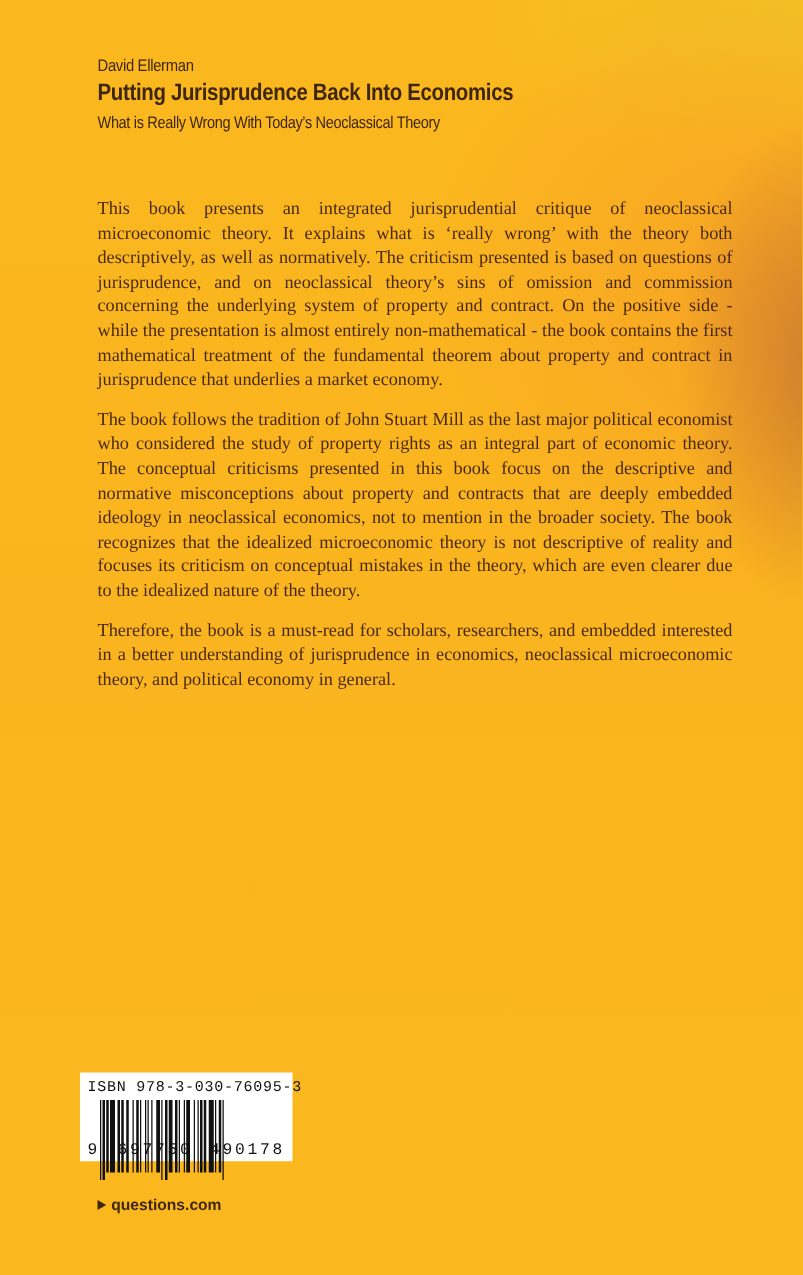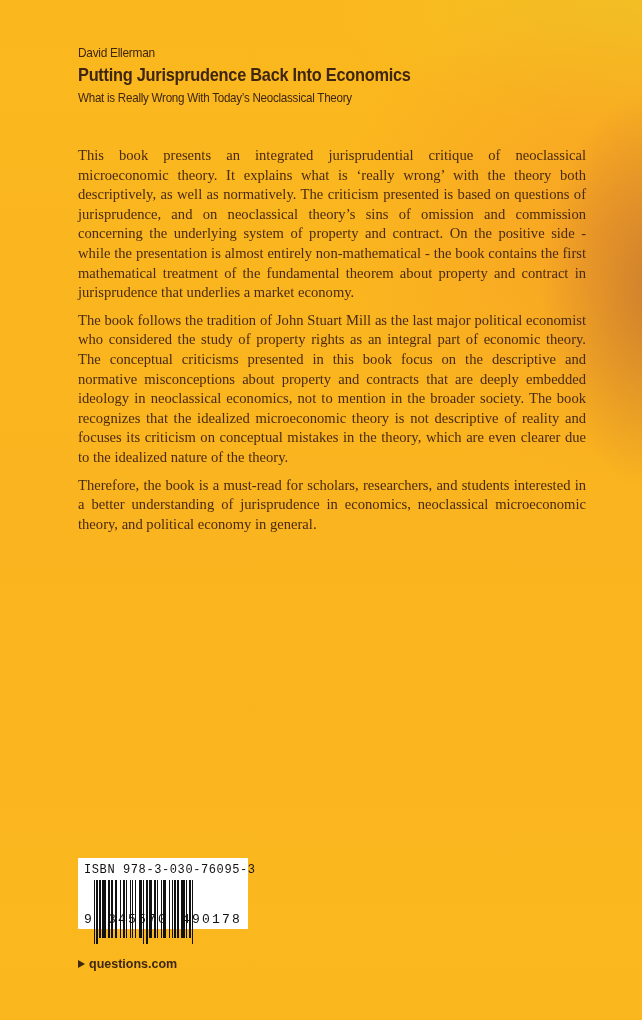--- a/index.html
+++ b/index.html
@@ -62,25 +62,25 @@
       position: absolute;
       left: 78px;
       top: 146px;
       width: 508px;
       font-size: 14.6px;
       line-height: 19.6px;
       text-align: justify;
       color: #4a2a12;
     }
     .blurb p {
-      margin: 0 0 8px 0;
+      margin: 12px 0 8px 0;
     }
     .barcode-box {
       position: absolute;
-      left: 78px;
+      left: 64px;
       top: 858px;
       width: 170px;
       height: 71px;
       background: #ffffff;
       box-sizing: border-box;
       padding: 5px 4px 4px 6px;
     }
     .isbn-label {
       font-family: "Liberation Mono", monospace;
       font-size: 12px;
@@ -143,21 +143,21 @@
 
 <div class="header">
   <div class="author">David Ellerman</div>
   <div class="title">Putting Jurisprudence Back Into Economics</div>
   <div class="subtitle">What is Really Wrong With Today’s Neoclassical Theory</div>
 </div>
 
 <div class="blurb">
   <p>This book presents an integrated jurisprudential critique of neoclassical microeconomic theory. It explains what is ‘really wrong’ with the theory both descriptively, as well as normatively. The criticism presented is based on questions of jurisprudence, and on neoclassical theory’s sins of omission and commission concerning the underlying system of property and contract.  On the positive side - while the presentation is almost entirely non-mathematical - the book contains the first mathematical treatment of the fundamental theorem about property and contract in jurisprudence that underlies a market economy.</p>
   <p>The book follows the tradition of John Stuart Mill as the last major political economist who considered the study of property rights as an integral part of economic theory. The conceptual criticisms presented in this book focus on the descriptive and normative misconceptions about property and contracts that are deeply embedded ideology in neoclassical economics, not to mention in the broader society. The book recognizes that the idealized microeconomic theory is not descriptive of reality and focuses its criticism on conceptual mistakes in the theory, which are even clearer due to the idealized nature of the theory.</p>
-  <p>Therefore, the book is a must-read for scholars, researchers, and students interested in a better understanding of jurisprudence in economics, neoclassical microeconomic theory, and political economy in general.</p>
+  <p>Therefore, the book is a must-read for scholars, researchers, and embedded interested in a better understanding of jurisprudence in economics, neoclassical microeconomic theory, and political economy in general.</p>
 </div>
 
 <div class="barcode-box">
   <div class="isbn-label">ISBN 978-3-030-76095-3</div>
   <div class="bars" id="bars">
       <div class="bar long" style="width: 1.2px;"></div>
       <div class="gap" style="width: 1.2px;"></div>
       <div class="bar long" style="width: 1.2px;"></div>
       <div class="gap" style="width: 1.2px;"></div>
       <div class="bar" style="width: 2.4px;"></div>
@@ -210,21 +210,21 @@
       <div class="gap" style="width: 1.2px;"></div>
       <div class="bar" style="width: 1.2px;"></div>
       <div class="gap" style="width: 2.4px;"></div>
       <div class="bar" style="width: 1.2px;"></div>
       <div class="gap" style="width: 1.2px;"></div>
       <div class="bar long" style="width: 1.2px;"></div>
       <div class="gap" style="width: 1.2px;"></div>
     </div>
   <div class="digits">
     <span>9</span>
-    <span>345570</span>
+    <span>697750</span>
     <span>490178</span>
   </div>
 </div>
 
 <div class="springer">
   <span class="arrow-icon"></span>
   <span>questions.com</span>
 </div>
 
 </body></html>

